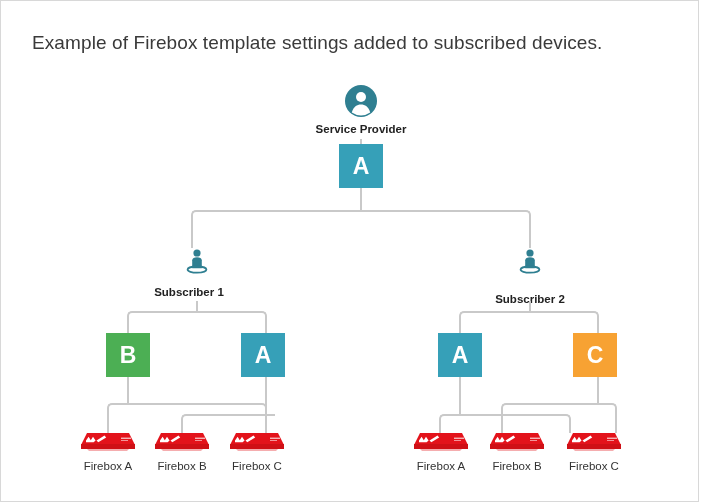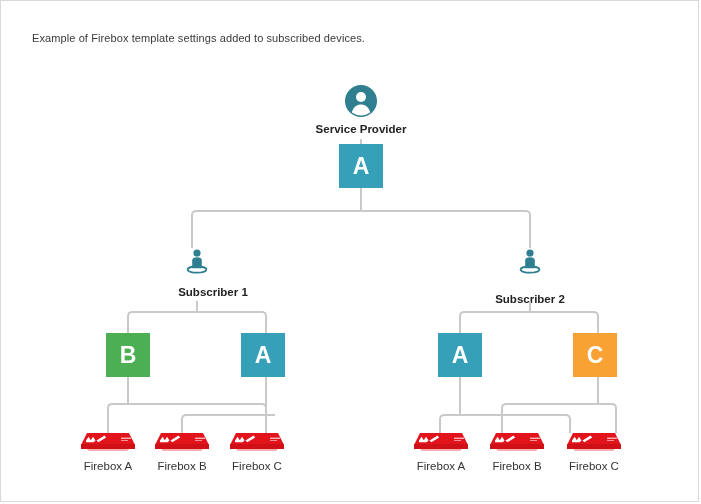--- a/index.html
+++ b/index.html
@@ -12,21 +12,21 @@
   #page{
     position:relative;
     width:699px;height:502px;
     border:1px solid #d8d8d8;
     background:#ffffff;
     box-sizing:border-box;
   }
   #caption{
     position:absolute;
     left:31px; top:31px;
-    font-size:11px;
+    font-size:19px;
     color:#3a3a3a;
     letter-spacing:.1px;
     white-space:nowrap;
   }
   #canvas{
     position:absolute;
     left:0; top:0;
     width:694px; height:502px;
   }
   
@@ -116,21 +116,21 @@
     <div class="ln lnv" style="left:190px; top:219px; height:28px;"></div>
     <div class="ln lnv" style="left:528px; top:219px; height:28px;"></div>
 
     <div class="icon" style="left:182px; top:247px; width:28px; height:28px;">
       <svg width="28" height="28" viewBox="0 0 28 28">
         <circle cx="14" cy="5" r="3.6" fill="#2f7f91"></circle>
         <path d="M9.2 12.2 C9.2 10.3 11.3 9.2 14 9.2 C16.7 9.2 18.8 10.3 18.8 12.2 L18.8 20.2 L9.2 20.2 Z" fill="#2f7f91"></path>
         <ellipse cx="14" cy="21.6" rx="9.4" ry="3.1" fill="none" stroke="#2f7f91" stroke-width="1.8"></ellipse>
       </svg>
     </div>
-    <div class="nodelabel" style="left:212px; top:285px;">Subscriber 1</div>
+    <div class="nodelabel" style="left:188px; top:285px;">Subscriber 1</div>
 
     <div class="ln lnv" style="left:195px; top:300px; height:10px;"></div>
     <div class="ln lnh" style="left:136px; top:310px; width:120px;"></div>
     <div class="corner c-tl" style="left:126px; top:310px;"></div>
     <div class="corner c-tr" style="left:256px; top:310px;"></div>
     <div class="ln lnv" style="left:126px; top:320px; height:12px;"></div>
     <div class="ln lnv" style="left:264px; top:320px; height:12px;"></div>
 
     <div class="tmplbox bx-green" style="left:105px; top:332px;">B</div>
     <div class="tmplbox bx-teal" style="left:240px; top:332px;">A</div>

